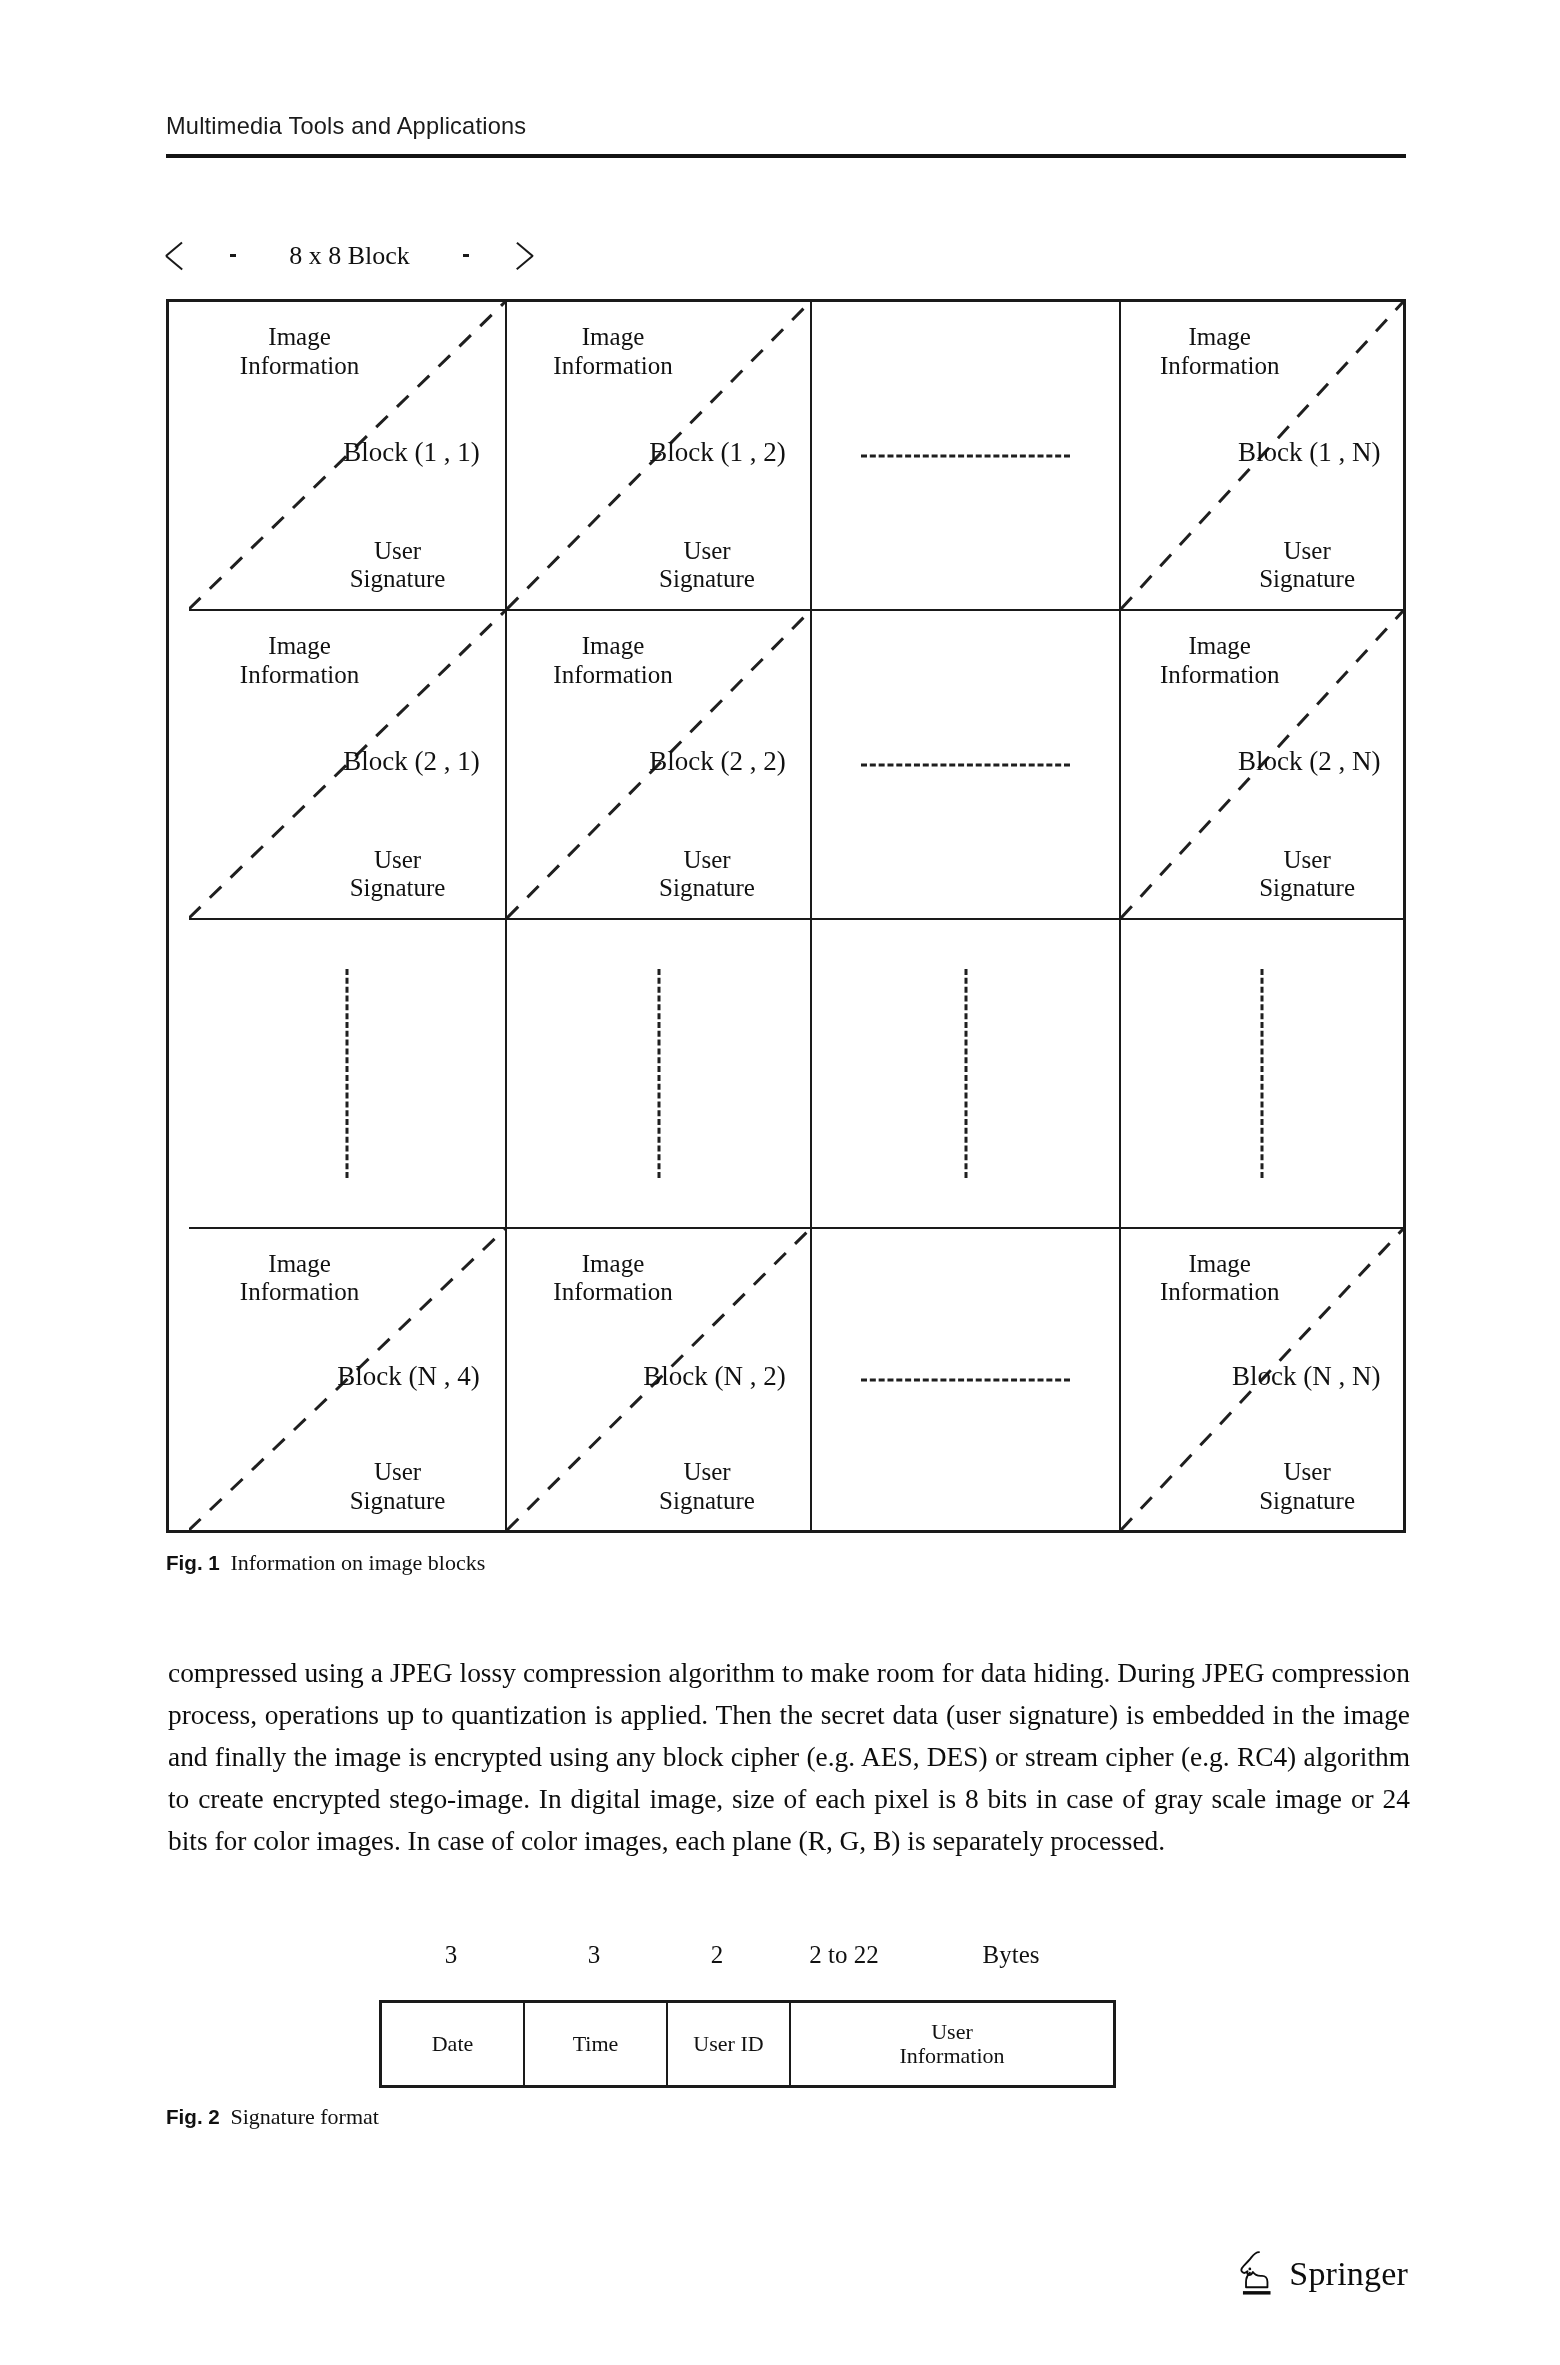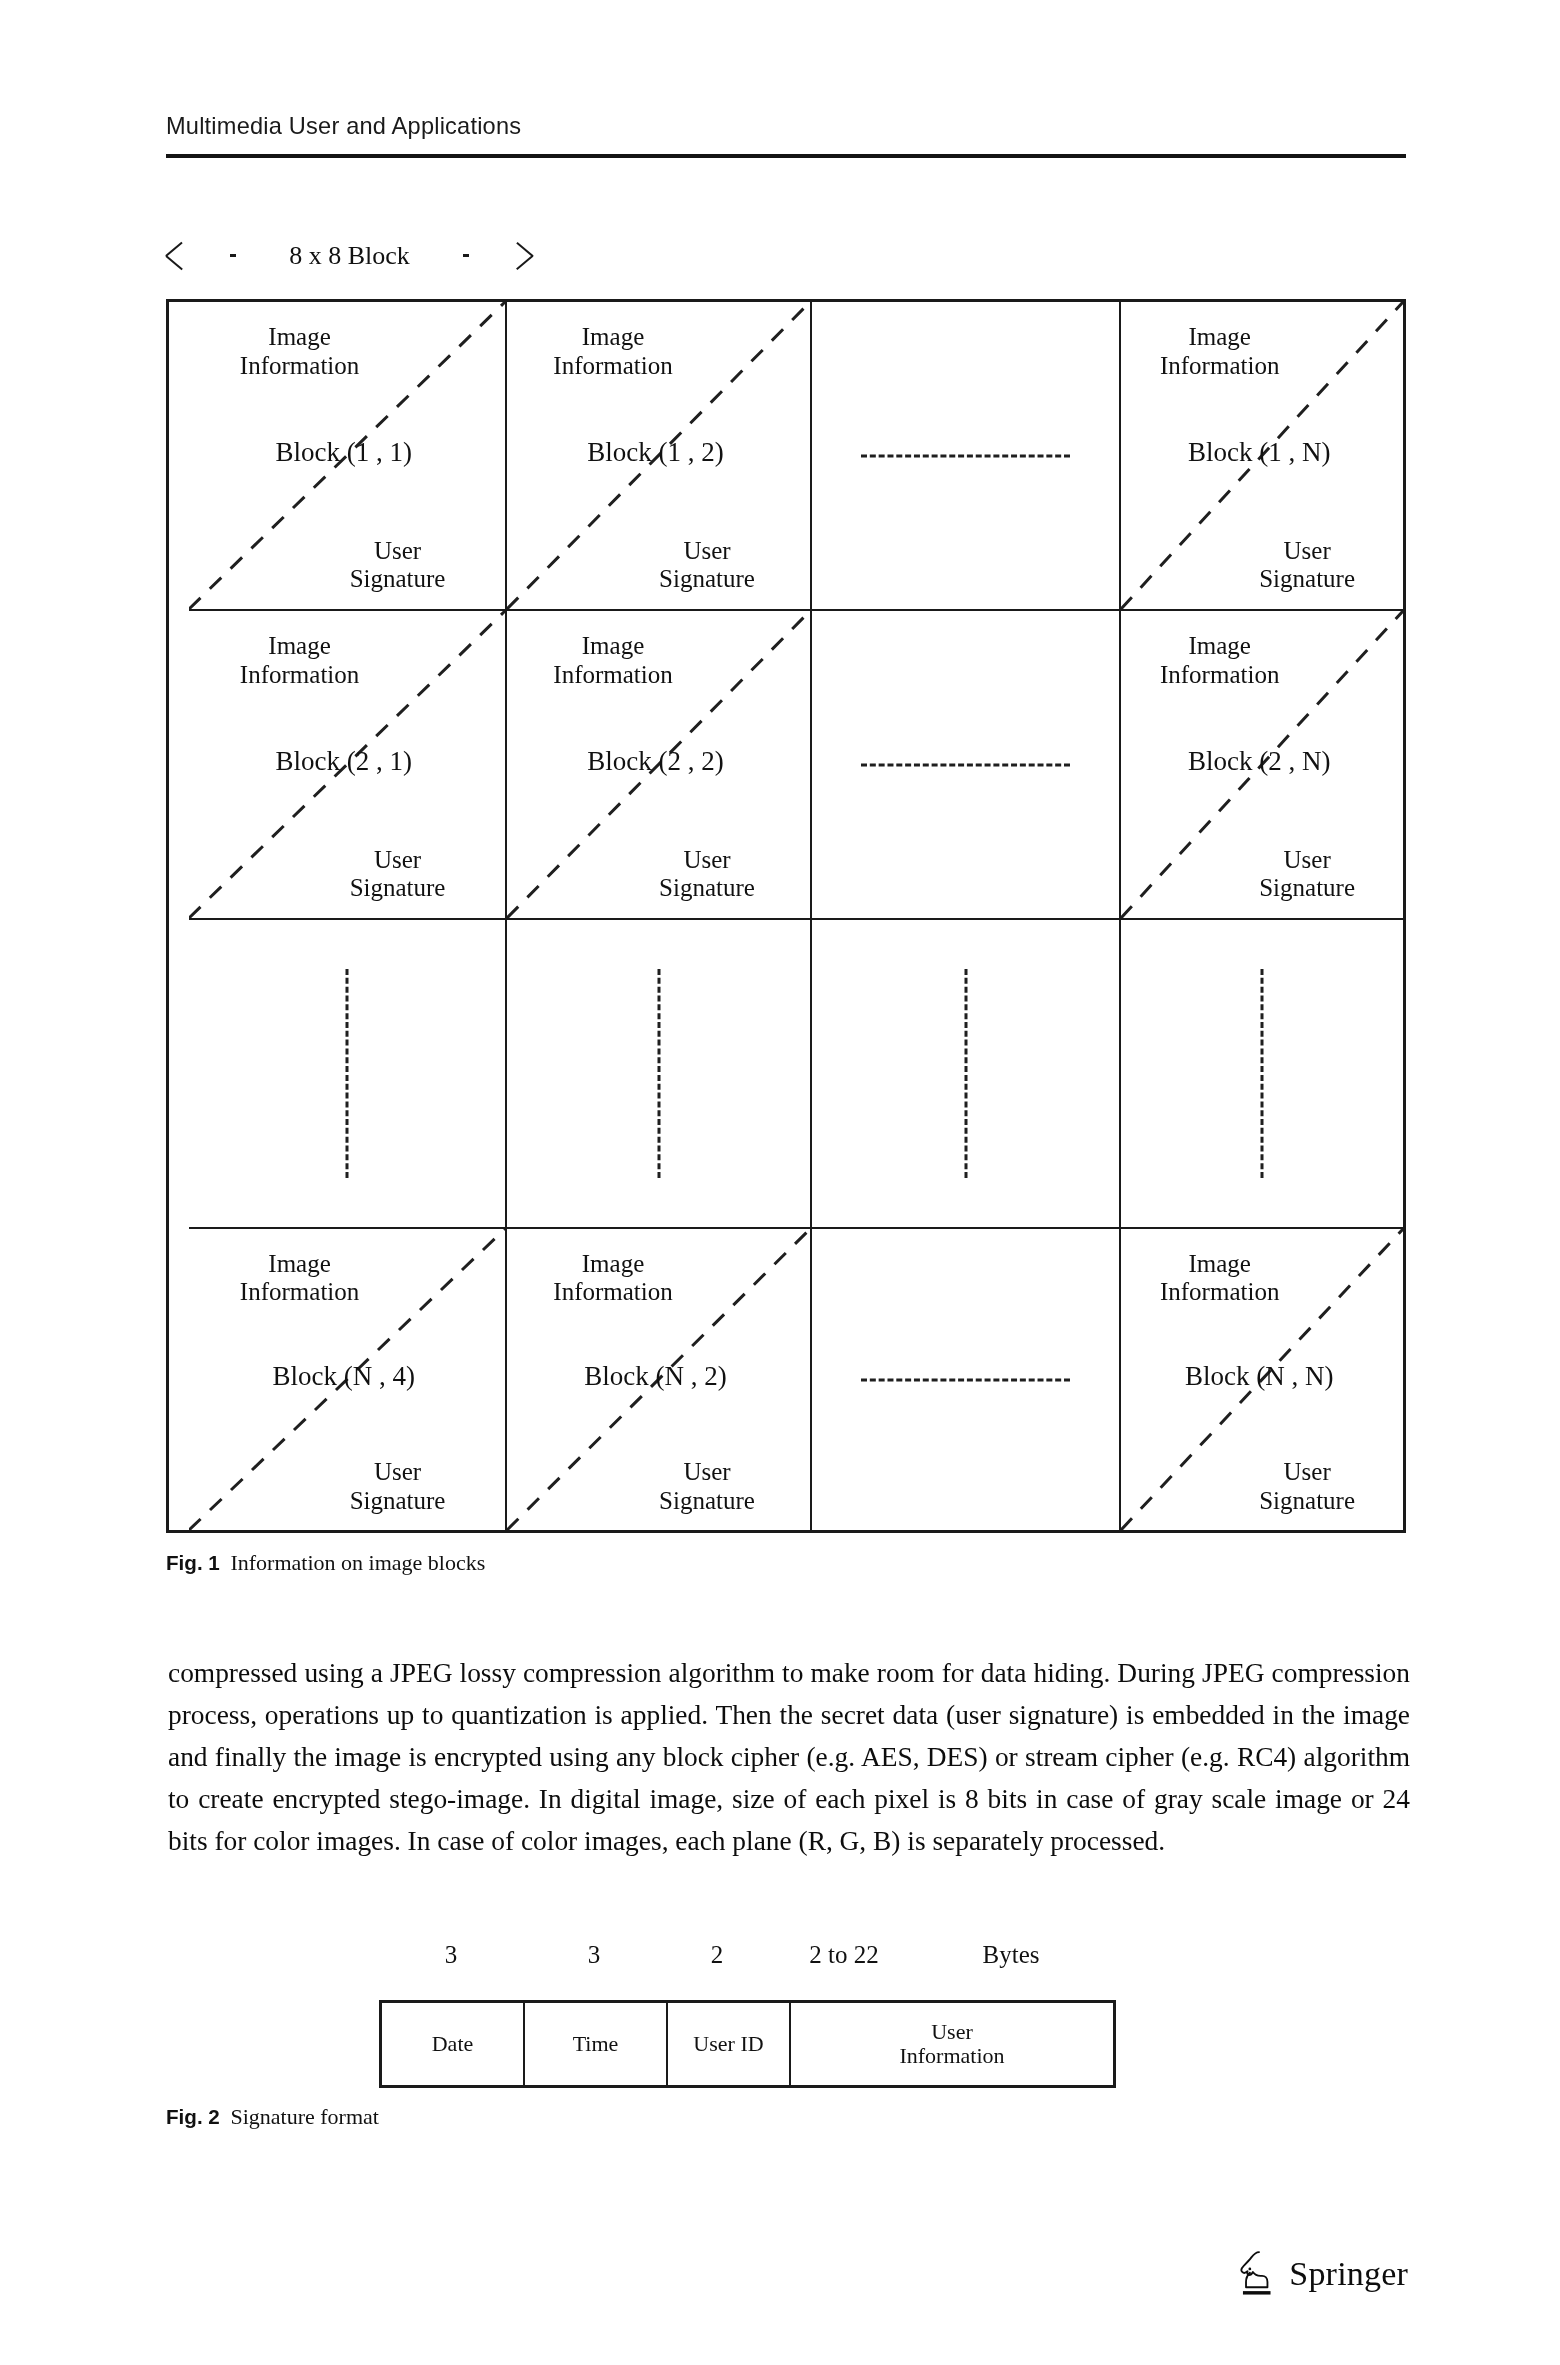--- a/index.html
+++ b/index.html
@@ -147,20 +147,21 @@
   .txt-info {
     left: 4%;
     top: 7%;
     width: 62%;
   }
   .txt-block {
     left: 6%;
     top: 44%;
     width: 86%;
     font-size: 27px;
+    text-align: right;
   }
   .txt-sign {
     right: 3%;
     bottom: 5%;
     width: 62%;
   }
 
   
   .hdash {
     position: absolute;
@@ -278,21 +279,21 @@
   .springer-word {
     font-family: "Liberation Serif", "DejaVu Serif", serif;
     font-size: 34px;
     color: #0d0d0d;
     letter-spacing: 0.2px;
   }
 </style>
 </head>
 <body>
 
-<div class="running-head">Multimedia User and Applications</div>
+<div class="running-head">Multimedia Tools and Applications</div>
 <div class="head-rule"></div>
 
 <div class="fig1-wrap">
 
 
   <div class="arrow-row arrow-8x8">
     <span class="arrow-head-left"></span>
     <span class="arrow-line"></span>
     <span class="arrow-label">8 x 8 Block</span>
     <span class="arrow-line"></span>

